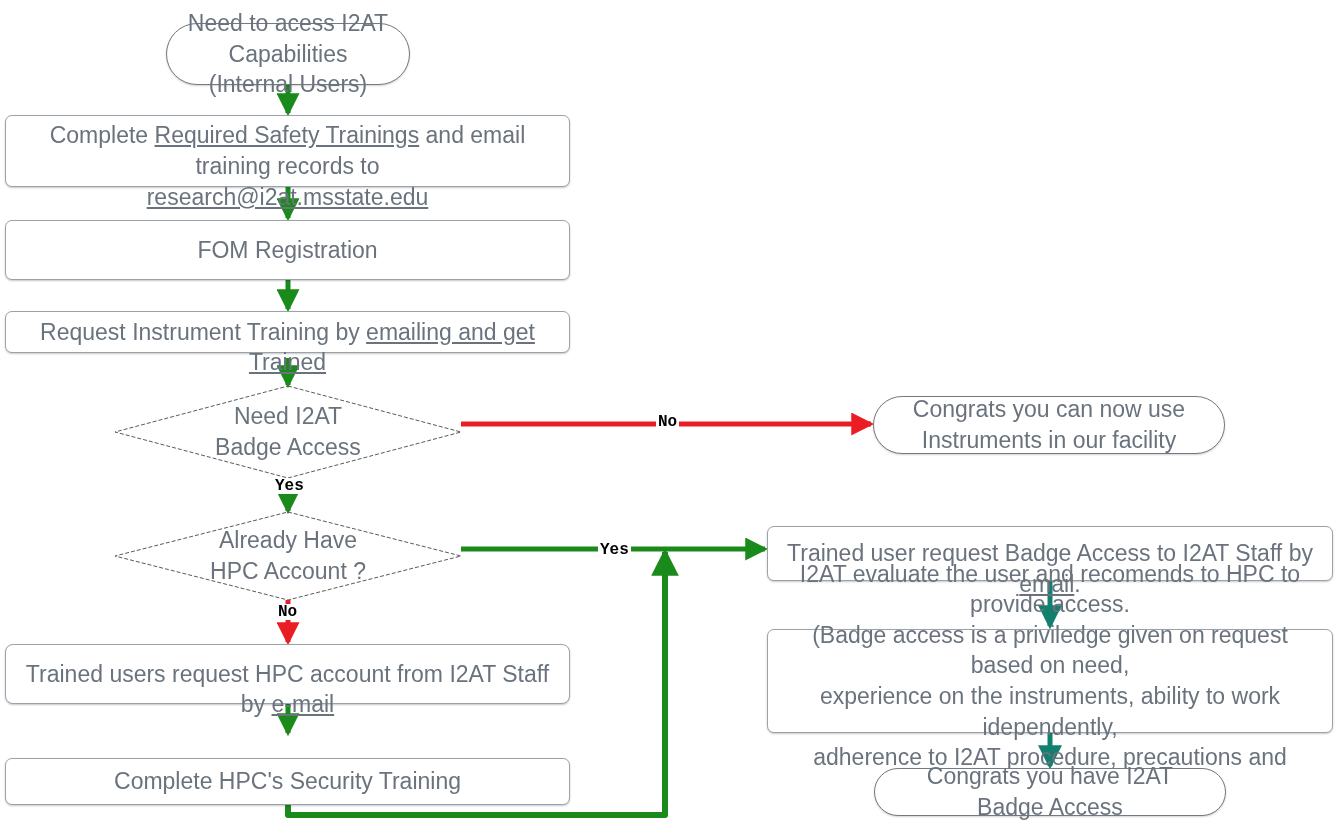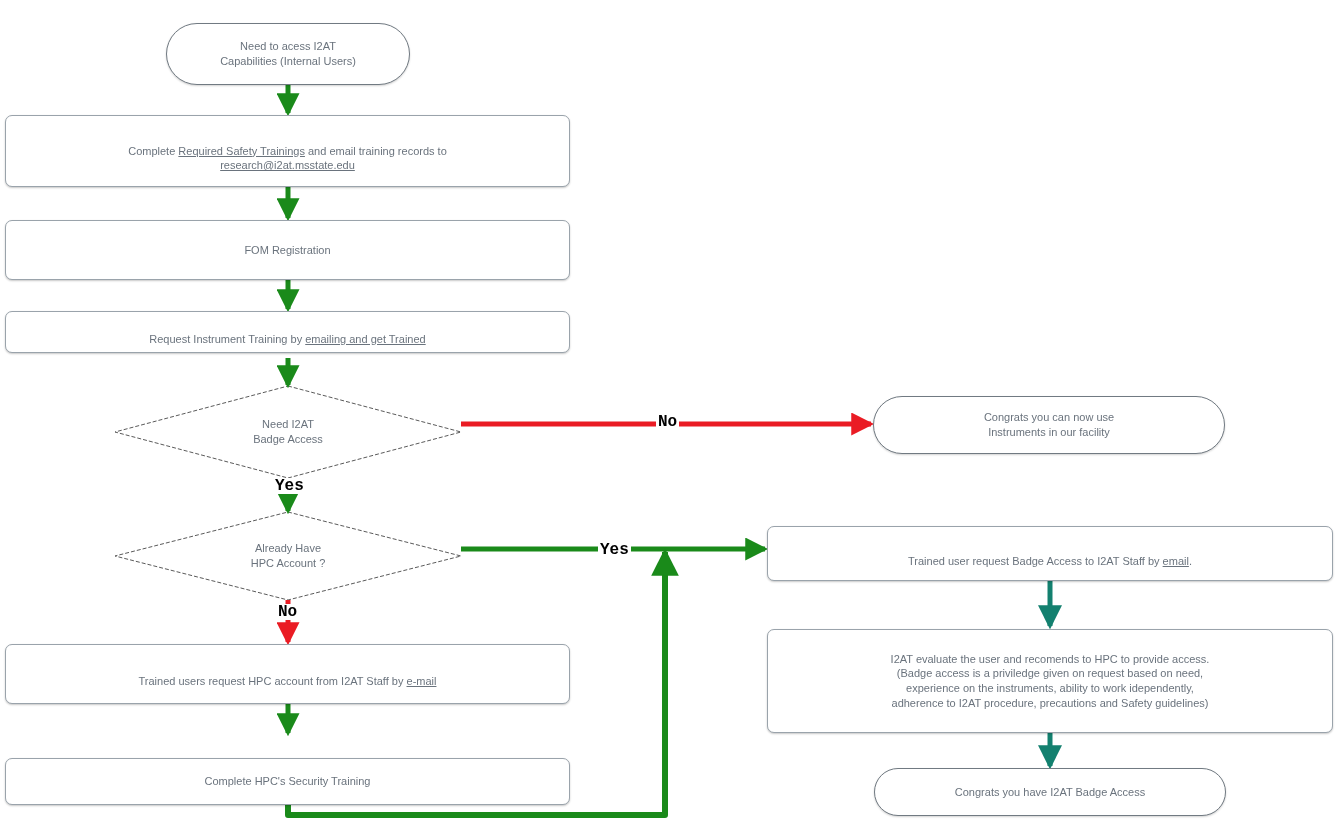--- a/index.html
+++ b/index.html
@@ -27,21 +27,21 @@
     pointer-events: none;
   }
   .node {
     position: absolute;
     box-sizing: border-box;
     display: flex;
     align-items: center;
     justify-content: center;
     text-align: center;
     color: #6a737d;
-    font-size: 11px;
+    font-size: 23px;
     line-height: 1.33;
     background: #ffffff;
   }
   .node.proc {
     border: 1px solid #9aa3ab;
     border-radius: 7px;
     box-shadow: 0 1px 2px rgba(0,0,0,0.22);
     padding: 4px 12px;
   }
   .node.term {
@@ -163,21 +163,21 @@
     <span class="txt decision-text">Already Have
 HPC Account ?</span>
   </div>
 
   <div class="node proc" style="left:767px; top:526px; width:566px; height:55px;">
     <span class="txt">
       <span>Trained user request Badge Access to I2AT Staff by </span><span class="ul">email</span><span>.</span>
     </span>
   </div>
 
-  <div class="node proc" style="left:5px; top:644px; width:565px; height:60px;">
+  <div class="node proc" style="left:5px; top:644px; width:565px; height:60px;border-radius:8px;">
     <span class="txt">
       <span>Trained users request HPC account from I2AT Staff by </span><span class="ul">e-mail</span>
     </span>
   </div>
 
   <div class="node proc" style="left:767px; top:629px; width:566px; height:104px;">
     <span class="txt">I2AT evaluate the user and recomends to HPC to provide access.
 (Badge access is a priviledge given on request based on need,
 experience on the instruments, ability to work idependently,
 adherence to I2AT procedure, precautions and Safety guidelines)</span>

